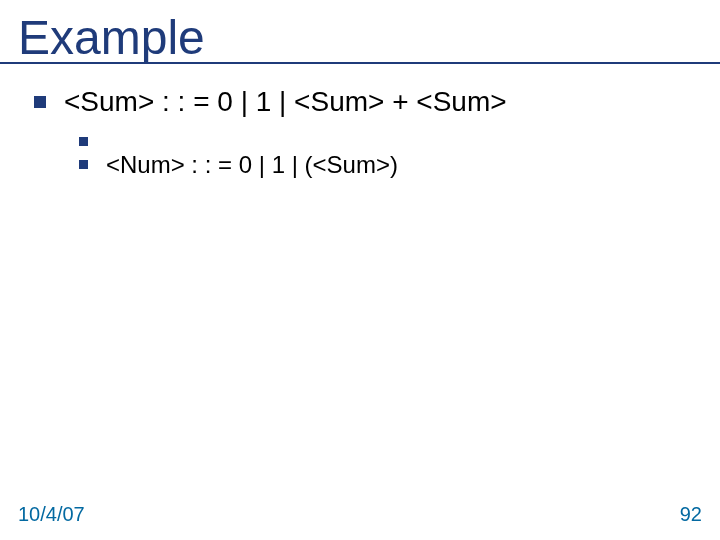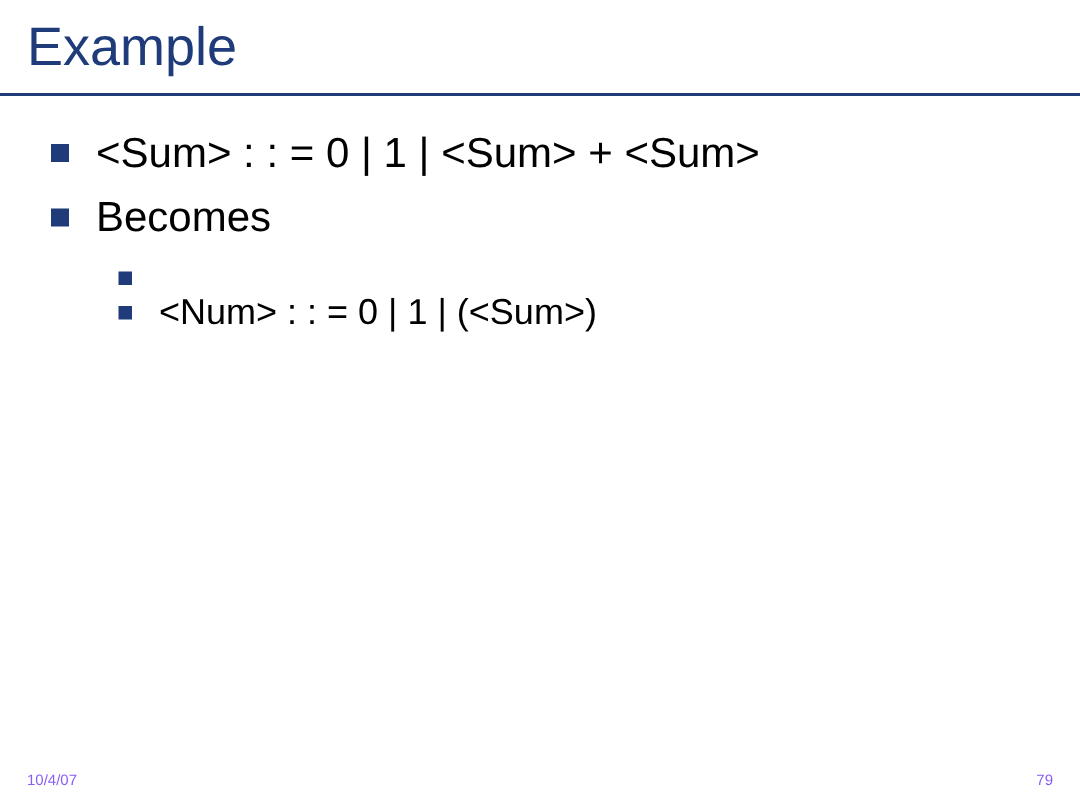--- a/index.html
+++ b/index.html
@@ -9,21 +9,21 @@
     height: 540px;
     background: #ffffff;
     font-family: Verdana, Geneva, sans-serif;
     overflow: hidden;
     position: relative;
   }
   .title {
     position: absolute;
     top: 10px;
     left: 18px;
-    font-size: 36px;
+    font-size: 48px;
     color: #1f3b7a;
     font-weight: 400;
   }
   .divider {
     position: absolute;
     top: 62px;
     left: 0;
     width: 720px;
     height: 2px;
     background: #1f3b7a;
@@ -75,60 +75,54 @@
     flex: 0 0 106px;
     padding-top: 14px;
   }
   .footer {
     position: absolute;
     bottom: 14px;
     left: 18px;
     right: 18px;
     display: flex;
     justify-content: space-between;
-    font-size: 10px;
-    color: #8b5cf6;
+    font-size: 20px;
+    color: #0369a1;
     font-family: Arial, Helvetica, sans-serif;
     align-items: center;
   }
 </style>
 </head>
 <body>
 
 <div class="title">Example</div>
 <div class="divider"></div>
 
 <div class="content">
 
   <div class="line">
     <div class="bullet-col">
         <div class="bullet"></div>
       </div>
     <div class="text-col">&lt;Sum&gt; : : = 0 | 1 | &lt;Sum&gt; + &lt;Sum&gt;</div>
   </div>
 
 
-  <div class="line">
-    <div class="bullet-col">
-        <div class="bullet"></div>
-      </div>
-    <div class="text-col">Becomes</div>
-  </div>
 
   <div class="line sub">
     <div class="bullet-col">
         <div class="bullet bullet-sm"></div>
       </div>
   </div>
 
   <div class="line sub">
     <div class="bullet-col">
         <div class="bullet bullet-sm"></div>
       </div>
     <div class="text-col">&lt;Num&gt; : : = 0 | 1 | (&lt;Sum&gt;)</div>
   </div>
 
 </div>
 
 <div class="footer">
   <span>10/4/07</span>
-  <span>79</span>
+  <span>92</span>
 </div>
 
 </body></html>

